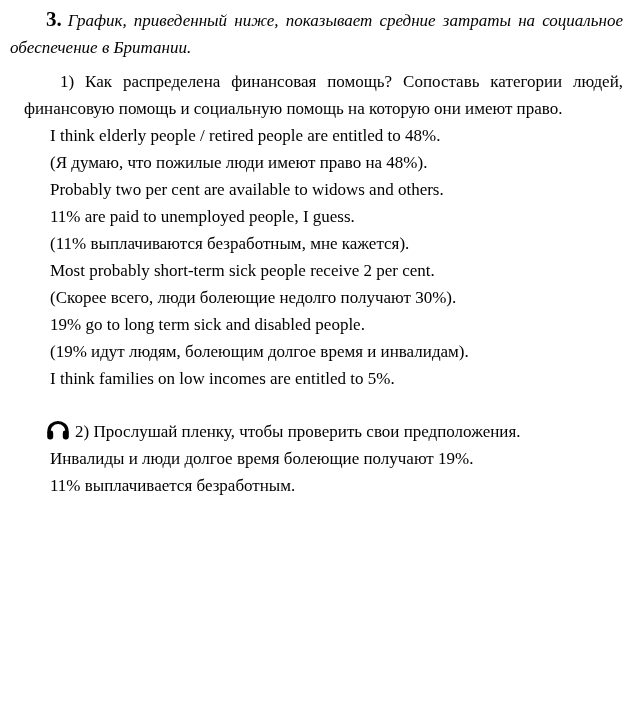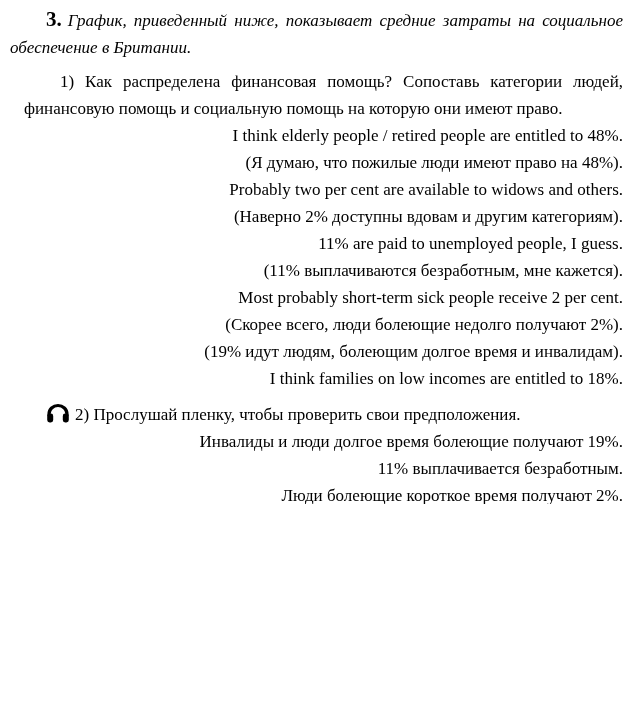--- a/index.html
+++ b/index.html
@@ -34,29 +34,28 @@
     font-style: italic;
   }
   .task-heading {
     font-weight: normal;
     text-align: justify;
     text-indent: 36px;
     margin-left: 14px;
     margin-top: 7px;
   }
   .task-heading.task2 {
-    margin-top: 9px;
+    margin-top: 26px;
     margin-left: 0;
   }
   .lines {
     margin-left: 40px;
   }
   .line {
     white-space: nowrap;
-    text-align: right;
   }
   .icon {
     display: inline-block;
     width: 24px;
     height: 20px;
     vertical-align: -3px;
     margin-right: 5px;
   }
   .icon svg { display: block; }
 </style>
@@ -66,27 +65,27 @@
 <div class="page">
 
   <p class="intro"><b class="num">3.</b><i class="intro-text">График, приведенный ниже, показывает средние затраты на социальное обеспечение в Британии.</i></p>
 
   <p class="task-heading">1) Как распределена финансовая помощь? Сопоставь категории людей, финансовую помощь и социальную помощь на которую они имеют право.</p>
 
   <div class="lines">
     <div class="line">I think elderly people / retired people are entitled to 48%.</div>
     <div class="line">(Я думаю, что пожилые люди имеют право на 48%).</div>
     <div class="line">Probably two per cent are available to widows and others.</div>
-    <div class="line">(Наверно 2% доступны вдовам и другим категориям).</div>
     <div class="line">11% are paid to unemployed people, I guess.</div>
     <div class="line">(11% выплачиваются безработным, мне кажется).</div>
     <div class="line">Most probably short-term sick people receive 2 per cent.</div>
-    <div class="line">(Скорее всего, люди болеющие недолго получают 2%).</div>
+    <div class="line">(Скорее всего, люди болеющие недолго получают 30%).</div>
+    <div class="line">19% go to long term sick and disabled people.</div>
     <div class="line">(19% идут людям, болеющим долгое время и инвалидам).</div>
-    <div class="line">I think families on low incomes are entitled to 18%.</div>
+    <div class="line">I think families on low incomes are entitled to 5%.</div>
   </div>
 
   <p class="task-heading task2"><span class="icon"><svg width="24" height="20" viewBox="0 0 24 20" xmlns="http://www.w3.org/2000/svg">
           <path d="M3 13 v-2 a9 8.5 0 0 1 18 0 v2" fill="none" stroke="#000" stroke-width="3.2"></path>
           <rect x="1.2" y="10.5" width="6" height="9" rx="2.4" fill="#000"></rect>
           <rect x="16.8" y="10.5" width="6" height="9" rx="2.4" fill="#000"></rect>
         </svg></span><span>2) Прослушай пленку, чтобы проверить свои предположения.</span></p>
 
   <div class="lines">
     <div class="line">Инвалиды и люди долгое время болеющие получают 19%.</div>

